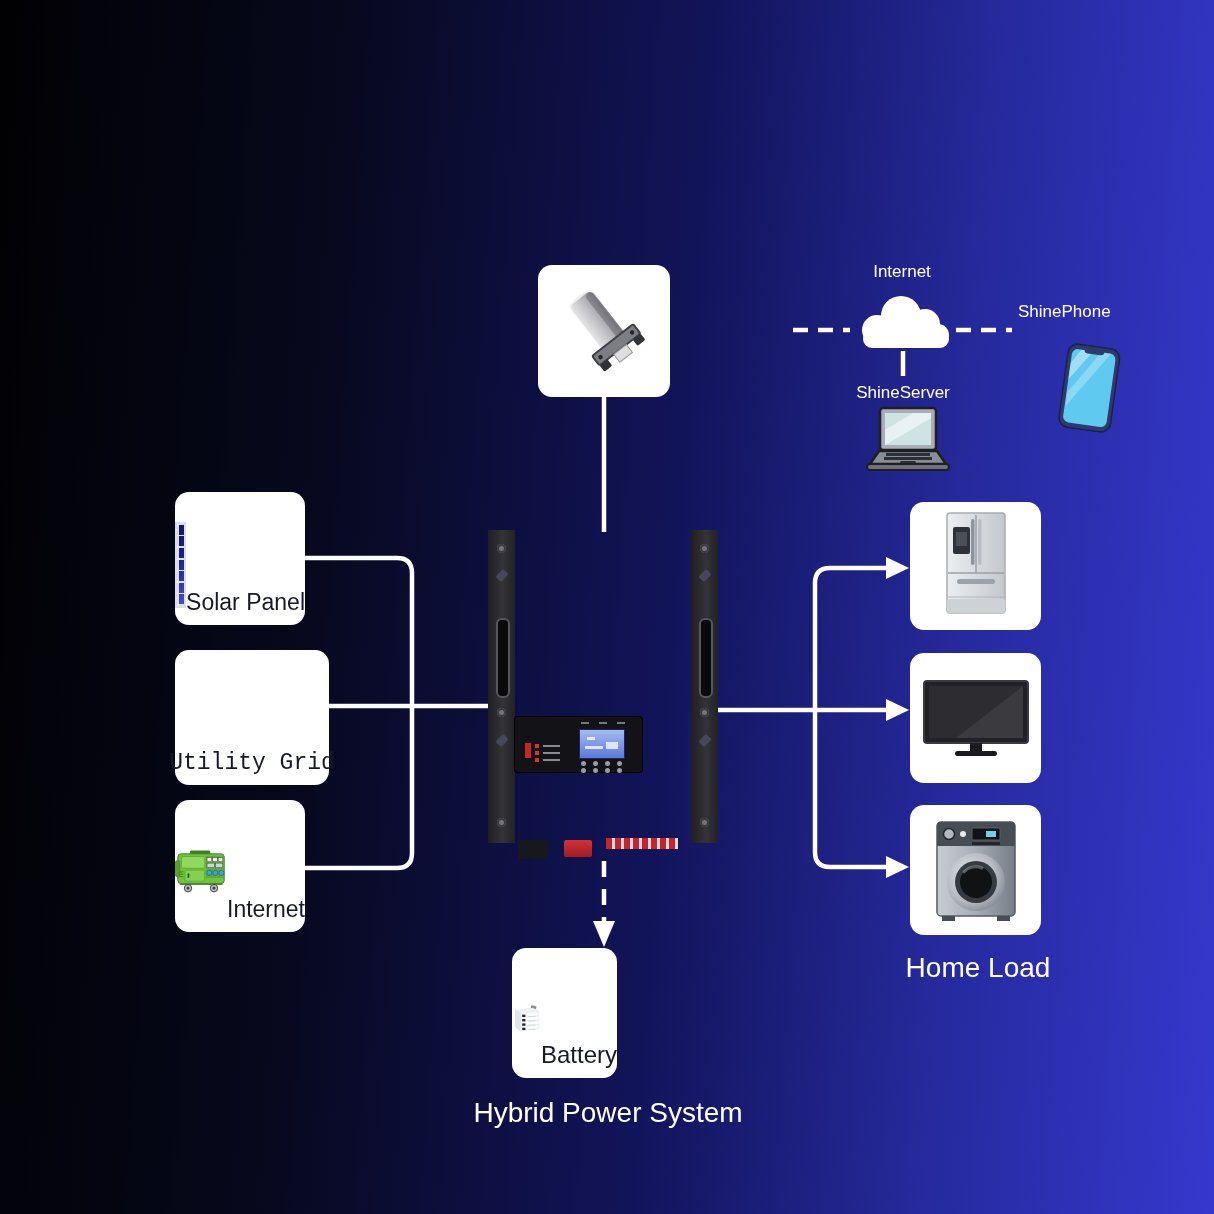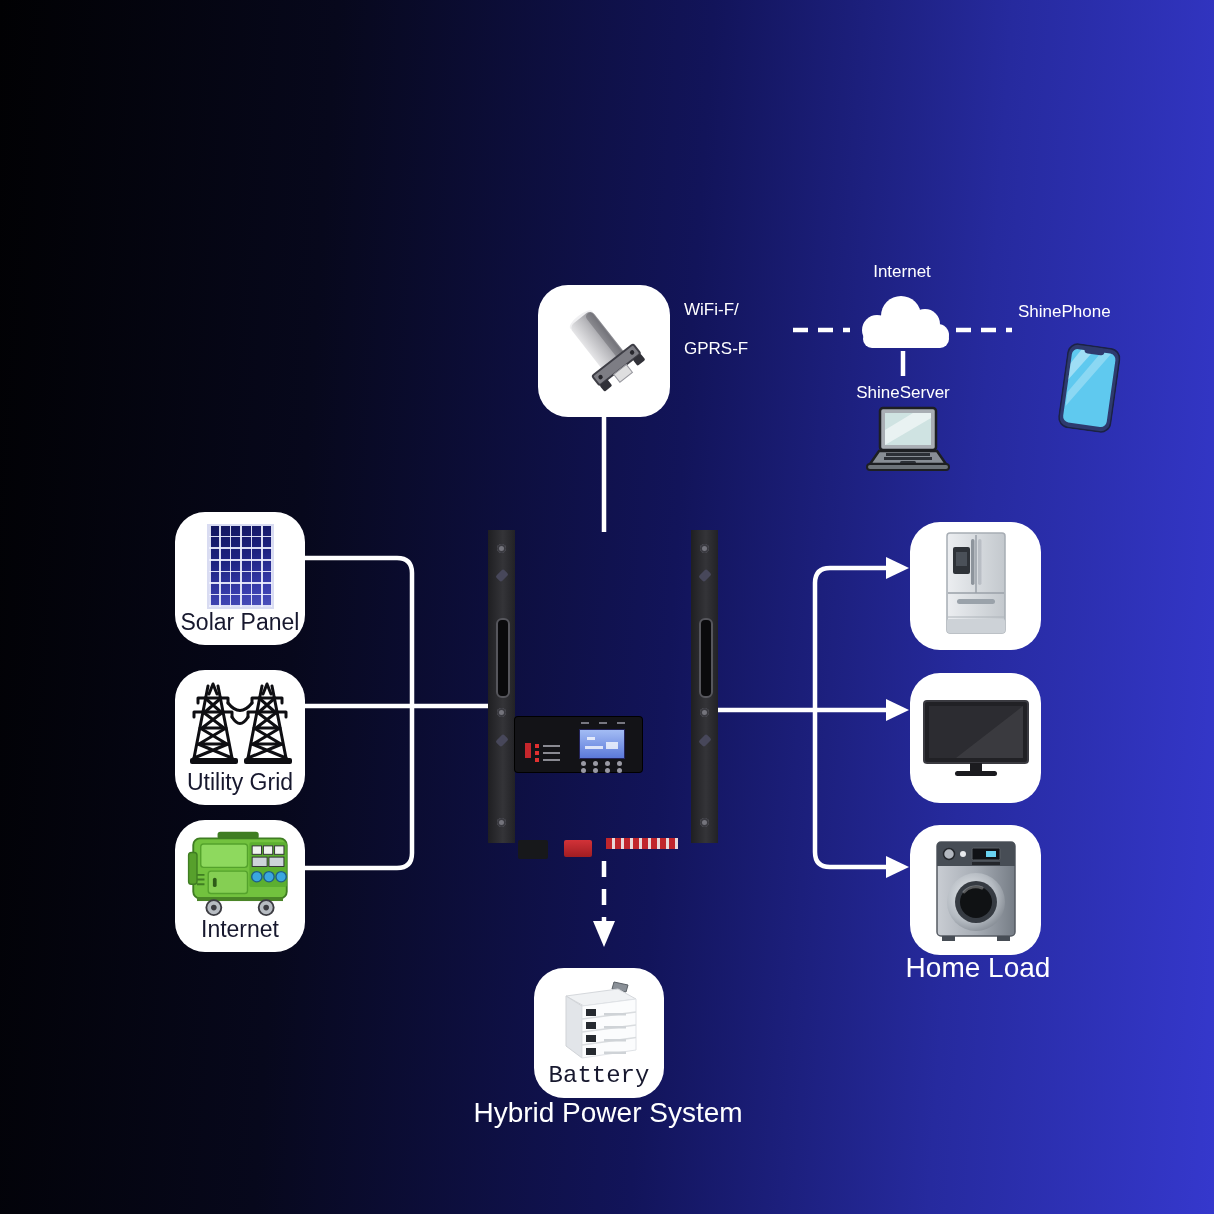--- a/index.html
+++ b/index.html
@@ -2,21 +2,21 @@
 <html><head>
 <meta charset="utf-8">
 <style>
   html,body{margin:0;padding:0;background:#000;}
   .canvas{position:relative;width:1214px;height:1214px;overflow:hidden;
     background:linear-gradient(94deg,#010103 0%,#07081c 26%,#12145a 55%,#262a9e 78%,#3538cd 100%);
     font-family:"Liberation Sans",sans-serif;}
   .abs{position:absolute;}
   .title{left:85px;top:94px;color:#fff;font-weight:bold;font-size:47px;letter-spacing:1.5px;line-height:65px;white-space:nowrap;}
   .wire-svg{left:0;top:0;width:1214px;height:1214px;}
-  .card{position:absolute;background:#fff;border-radius:30px;display:flex;flex-direction:column;align-items:center;justify-content:center;margin-top:20px;}
+  .card{position:absolute;background:#fff;border-radius:14px;display:flex;flex-direction:row;align-items:center;justify-content:center;}
   .card .card-label{margin-top:auto;padding-bottom:9px;font-size:23px;color:#17182e;white-space:nowrap;}
   .lbl{position:absolute;color:#fff;font-size:17px;white-space:nowrap;}
   .lbl.center{transform:translateX(-50%);}
   
   .solar-icon{width:63px;height:82px;border:2px solid #d9dcf2;
     background-image:
       repeating-linear-gradient(90deg,rgba(240,242,255,.9) 0 1.6px,transparent 1.6px 10.4px),
       repeating-linear-gradient(0deg,rgba(240,242,255,.9) 0 1.6px,transparent 1.6px 11.6px),
       linear-gradient(165deg,#12165e 0%,#1d2280 40%,#3a3fae 78%,#4d52bc 100%);}
   
@@ -97,24 +97,20 @@
         <rect x="26" y="64" width="52" height="12" rx="2" fill="#7d7d84" stroke="#3e3e46" stroke-width="2"></rect>
         <circle cx="32" cy="70" r="2.2" fill="#26262c"></circle>
           <circle cx="72" cy="70" r="2.2" fill="#26262c"></circle>
         <rect x="26" y="76" width="10" height="8" rx="1.5" fill="#313138"></rect>
         <rect x="68" y="76" width="10" height="8" rx="1.5" fill="#313138"></rect>
         <rect x="44" y="76" width="16" height="10" fill="#dededf" stroke="#97979e"></rect>
       </g>
     </svg>
   </div>
 
-  <div class="lbl" style="left:684px;top:290px;line-height:39px;">
-    <div>WiFi-F/</div>
-    <div>GPRS-F</div>
-  </div>
 
   <div class="lbl center" style="left:902px;top:262px;">Internet</div>
   <svg class="abs" style="left:845px;top:292px;" width="116" height="62" viewBox="0 0 116 62">
     <g fill="#ffffff">
       <circle cx="32" cy="38" r="15"></circle>
       <circle cx="56" cy="24" r="20"></circle>
       <circle cx="80" cy="32" r="15"></circle>
       <circle cx="93" cy="43" r="11"></circle>
       <rect x="18" y="38" width="86" height="18" rx="9"></rect>
     </g>
@@ -150,21 +146,21 @@
       </g>
       <rect x="17" y="2" width="20" height="7" rx="3.5" fill="#2e3a6e"></rect>
     </svg>
   </div>
 
   <div class="card" style="left:175px;top:492px;width:130px;height:133px;">
     <div class="solar-icon" style="margin-top:12px;"></div>
     <div class="card-label">Solar Panel</div>
   </div>
 
-  <div class="card" style="left:175px;top:650px;width:130px;height:135px;">
+  <div class="card" style="left:175px;top:650px;width:154px;height:135px;font-family:Liberation Mono, monospace;">
     <svg width="112" height="90" viewBox="0 0 112 90" style="margin-top:8px;">
       <g stroke="#0e0e12" stroke-width="3" fill="none" stroke-linecap="round" stroke-linejoin="round">
 
         <path d="M25 16 L29 6 L33 16"></path>
         <path d="M14 20 H44 M14 20 v5 M44 20 v5"></path>
         <path d="M10 34 H48 M10 34 v5 M48 34 v5"></path>
         <path d="M24 8 L10 80 M34 8 L48 80"></path>
         <path d="M21 20 L37 34 M37 20 L21 34"></path>
         <path d="M19 34 L40 50 M39 34 L18 50 M18 50 H40"></path>
         <path d="M16 50 L43 66 M42 50 L15 66 M15 66 H43"></path>
@@ -341,21 +337,21 @@
       <circle cx="42" cy="64" r="21" fill="#363b42"></circle>
       <circle cx="42" cy="64" r="16" fill="#101214"></circle>
       <path d="M30 54 a16 16 0 0 1 18 -4" stroke="rgba(255,255,255,0.3)" stroke-width="3" fill="none" stroke-linecap="round"></path>
       <rect x="8" y="98" width="13" height="5" fill="#474d55"></rect>
       <rect x="63" y="98" width="13" height="5" fill="#474d55"></rect>
     </svg>
   </div>
 
   <div class="lbl center" style="left:978px;top:952px;font-size:28px;">Home Load</div>
 
-  <div class="card" style="left:534px;top:948px;width:130px;height:130px;font-family:Liberation Mono, monospace;">
+  <div class="card" style="left:512px;top:948px;width:105px;height:130px;">
     <svg width="86" height="82" viewBox="0 0 86 82" style="margin-top:10px;">
       <polygon points="58,4 72,7 70,14 56,11" fill="#8a9097" stroke="#5a6066"></polygon>
       <polygon points="10,18 62,11 80,21 28,28" fill="#f0f2f4" stroke="#d5d8dc"></polygon>
       <polygon points="10,18 26,28 26,80 10,68" fill="#e2e5e9" stroke="#d0d3d7"></polygon>
       <polygon points="26,28 80,21 80,72 26,80" fill="#fbfcfd" stroke="#dfe2e6"></polygon>
       <g stroke="#d9dcdf" stroke-width="1.5">
         <line x1="26" y1="41" x2="80" y2="34"></line>
         <line x1="26" y1="54" x2="80" y2="47"></line>
         <line x1="26" y1="67" x2="80" y2="59.5"></line>
       </g>

